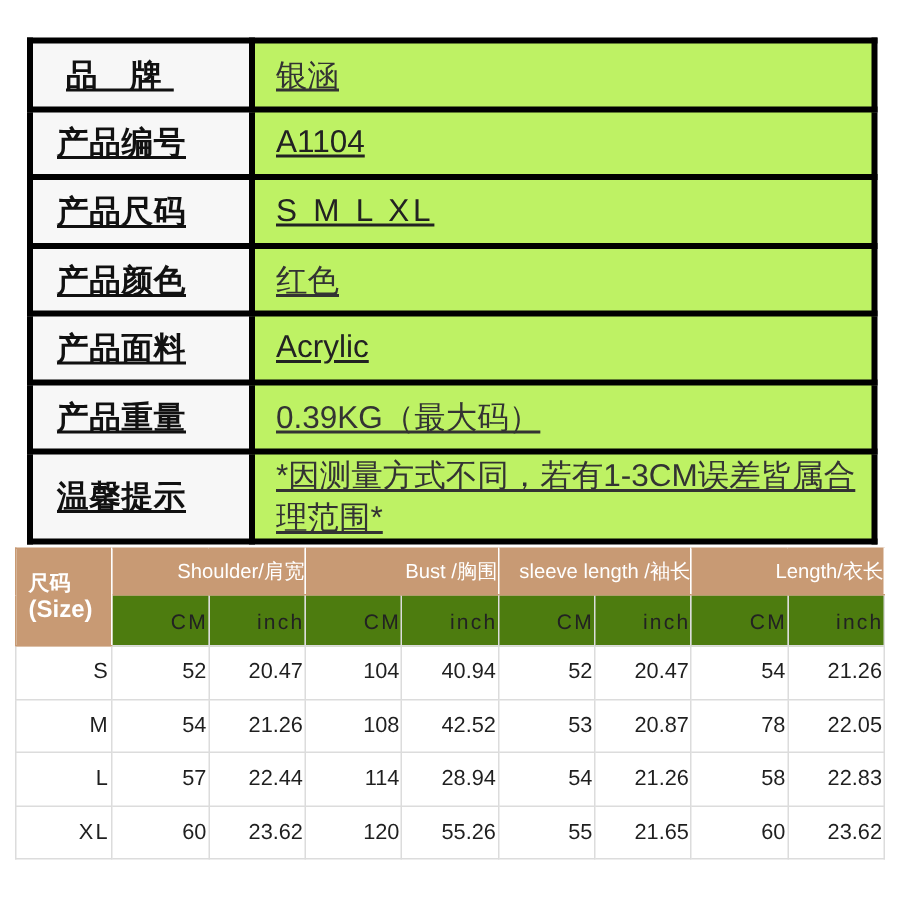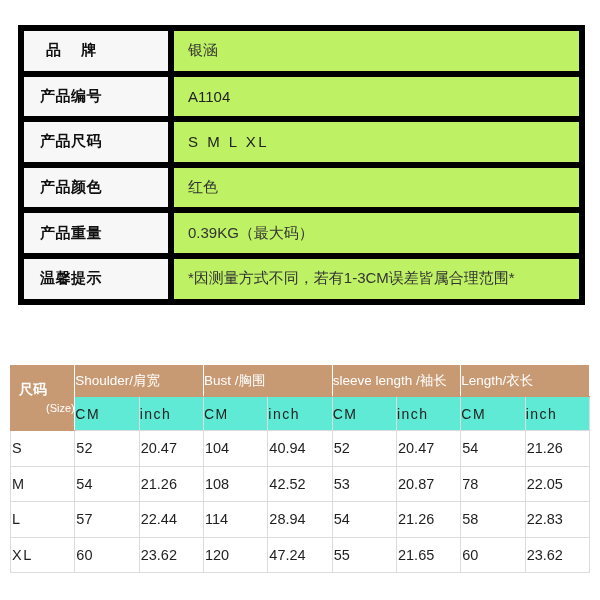--- a/index.html
+++ b/index.html
@@ -21,24 +21,25 @@
     left: 18px;
     top: 25px;
     width: 567px;
     border-collapse: collapse;
     table-layout: fixed;
   }
   .info-table tr {
     height: 45.6px;
   }
   .info-table td {
-    border: 6px solid #000000;
+    border: 4px solid #000000;
     padding: 0 0 0 14px;
     vertical-align: middle;
-    font-size: 15px;
+    font-size: 21px;
+    text-decoration: underline;
   }
   .info-label {
     width: 122px;
     background: #f7f7f7;
     font-weight: bold;
     color: #111111;
     letter-spacing: 0.5px;
     text-align: left;
     padding-left: 16px !important;
   }
@@ -63,21 +64,21 @@
     position: absolute;
     left: 10px;
     top: 365px;
     width: 580px;
     border-collapse: collapse;
     table-layout: fixed;
   }
   .size-table th,
   .size-table td {
     border: 1px solid #dcdcdc;
-    text-align: left;
+    text-align: right;
     vertical-align: middle;
   }
   .size-table thead th {
     background: #c89a74;
     color: #ffffff;
     font-size: 13.5px;
     font-weight: normal;
     height: 30px;
     padding: 0;
     border-color: #c89a74;
@@ -85,26 +86,25 @@
     border-right-color: #ffffff;
   }
   .size-table thead th.size-corner {
     text-align: left;
     padding-left: 8px;
     font-weight: bold;
     font-size: 14px;
     border-left-color: #c89a74;
   }
   .size-corner .size-sub {
-    font-size: 11px;
-    font-weight: normal;
-    margin-left: 27px;
+    font-size: 16px;
+    font-weight: bold;
   }
   .size-table thead tr.unit-row th {
-    background: #5eead4;
+    background: #4d7c0f;
     color: #222222;
     font-size: 14px;
     height: 33px;
     border-color: #dcdcdc;
     letter-spacing: 1.5px;
   }
   .size-table tbody td {
     height: 32.5px;
     font-size: 14.5px;
     color: #1f1f1f;
@@ -127,20 +127,24 @@
         <td class="info-label">产品编号</td>
         <td class="info-value">A1104</td>
       </tr>
       <tr>
         <td class="info-label">产品尺码</td>
         <td class="info-value letterspace">S M L XL</td>
       </tr>
       <tr>
         <td class="info-label">产品颜色</td>
         <td class="info-value cjk">红色</td>
+      </tr>
+      <tr>
+        <td class="info-label">产品面料</td>
+        <td class="info-value">Acrylic</td>
       </tr>
       <tr>
         <td class="info-label">产品重量</td>
         <td class="info-value cjk">0.39KG（最大码）</td>
       </tr>
       <tr>
         <td class="info-label">温馨提示</td>
         <td class="info-value cjk">*因测量方式不同，若有1-3CM误差皆属合理范围*</td>
       </tr>
     </tbody>
@@ -200,20 +204,20 @@
         <td>54</td>
         <td>21.26</td>
         <td>58</td>
         <td>22.83</td>
       </tr>
       <tr>
         <td class="size-cell">XL</td>
         <td>60</td>
         <td>23.62</td>
         <td>120</td>
-        <td>47.24</td>
+        <td>55.26</td>
         <td>55</td>
         <td>21.65</td>
         <td>60</td>
         <td>23.62</td>
       </tr>
     </tbody>
 </table>
 
 </body></html>

